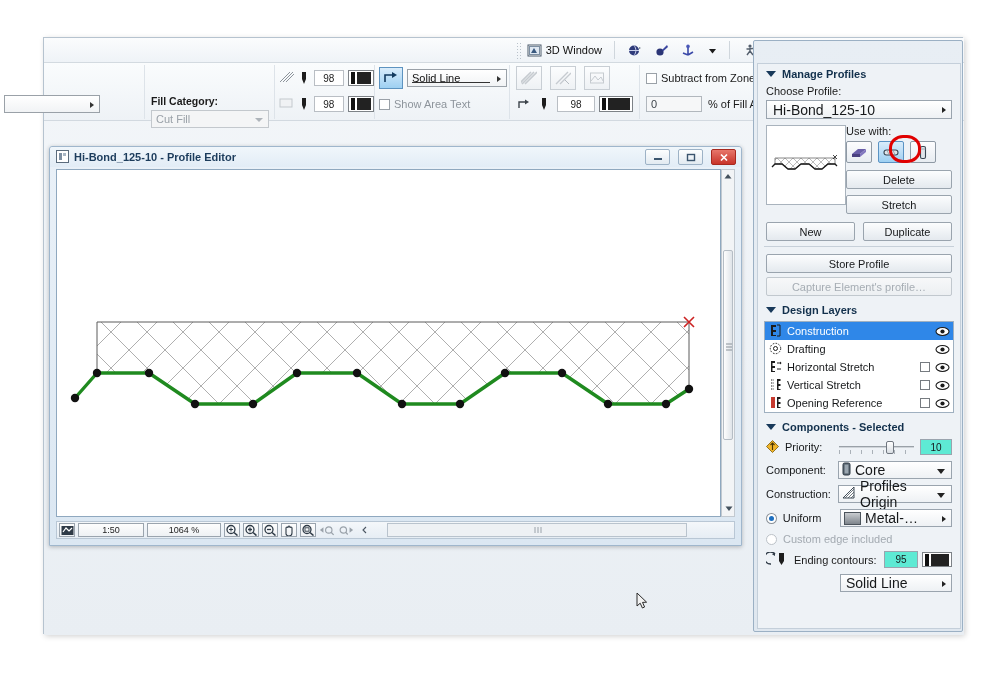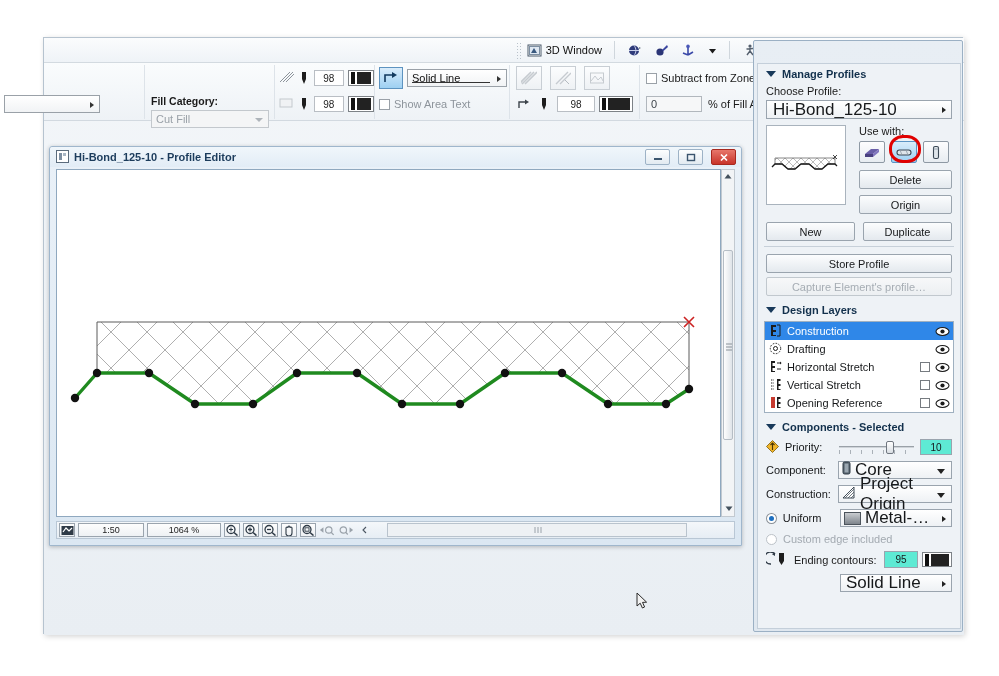--- a/index.html
+++ b/index.html
@@ -164,21 +164,21 @@
   .slider .track{ position:absolute; left:0; right:0; top:6px; height:2px;
     background:linear-gradient(#b8bfc6,#e6e9ec); border-top:1px solid #9aa1a8;}
   .slider .ticks{ position:absolute; left:0; right:0; top:10px; height:4px;
     background-image: linear-gradient(90deg,#aab1b8 1px, transparent 1px);
     background-size:11px 4px;}
   .slider .knob{ position:absolute; top:1px; width:8px; height:13px; border:1px solid #707780;
     border-radius:2px; background:linear-gradient(#ffffff,#d9dee3);}
   .numbox{ width:32px;height:16px;border:1px solid #9aa4ae;background:#5eead4;font-size:10px;
     display:flex;align-items:center;justify-content:center;color:#16181a;}
   .pcombo{ flex:1; height:18px; border:1px solid #9aa4ae; background:linear-gradient(#ffffff,#eef1f4);
-    display:flex; align-items:center; gap:4px; padding:0 14px 0 3px; position:relative; font-size:17px; color:#16181a;}
+    display:flex; align-items:center; gap:4px; padding:0 14px 0 3px; position:relative; font-size:14px; color:#16181a;}
   .pcombo .arw{ position:absolute; right:5px; top:6px;
     width:0;height:0;border-left:4px solid #222;border-top:3px solid transparent;border-bottom:3px solid transparent;}
   .pcombo.down .arw{ border-left:4px solid transparent;border-right:4px solid transparent;border-top:5px solid #222; right:6px; top:7px;}
   .radio{ width:11px;height:11px;border-radius:50%;border:1px solid #8b9299;background:#fff;
     display:inline-flex;align-items:center;justify-content:center;}
   .radio i{ width:5px;height:5px;border-radius:50%;background:#1d6fc0; display:block;}
   .radio.off{ border-color:#bcc2c8;}
   .divider{ height:1px; background:#c7d0d9; margin:5px 6px; }
   .txt-dim{ color:#a3aab1; }
   
@@ -613,21 +613,21 @@
     </div>
 
     <div class="pm-row">
       <div style="font-size:11px;">Choose Profile:</div>
       <div class="pcombo" style="margin-top:3px; height:19px; padding-left:6px;">
         <span>Hi-Bond_125-10</span>
         <span class="arw"></span>
       </div>
     </div>
 
-    <div style="display:flex; padding:4px 8px 0 8px; gap:13px;">
+    <div style="display:flex; padding:4px 8px 0 8px; gap:0;">
       <div class="preview">
         <svg width="74" height="30" viewBox="0 0 74 30">
           <defs>
             <pattern id="xh2" width="8" height="8" patternUnits="userSpaceOnUse">
               <path d="M0 8 L8 0 M0 0 L8 8" stroke="#8f8f8f" stroke-width="0.6" fill="none"></path>
             </pattern>
           </defs>
           <path d="M6 8 L6 14 L13 14 L19 19 L26 19 L32 14 L40 14 L46 19 L53 19 L59 14 L66 14 L66 8 Z" fill="url(#xh2)" stroke="#555" stroke-width="0.7"></path>
           <path d="M3 17 L6 14 L13 14 L19 19 L26 19 L32 14 L40 14 L46 19 L53 19 L59 14 L66 14 L68 16" fill="none" stroke="#1b1b1b" stroke-width="1.3"></path>
           <path d="M64 5 L68 9 M68 5 L64 9" stroke="#1b1b1b" stroke-width="0.8"></path>
@@ -653,21 +653,21 @@
             <svg width="10" height="15" viewBox="0 0 10 15">
                 <rect x="2.5" y="1.5" width="5" height="12" rx="1.6" fill="#dfe5ea" stroke="#3a4754" stroke-width="1.1"></rect>
                 <path d="M2.5 4 h5" stroke="#8d99a4" stroke-width="0.8"></path>
               </svg>
           </span>
         </div>
         <div class="pbtn" style="margin-top:7px;">
           <span>Delete</span>
         </div>
         <div class="pbtn" style="margin-top:6px;">
-          <span>Origin</span>
+          <span>Stretch</span>
         </div>
       </div>
     </div>
 
     <div style="display:flex; gap:8px; padding:8px 8px 0 8px;">
       <div class="pbtn" style="flex:1;">
         <span>New</span>
       </div>
       <div class="pbtn" style="flex:1;">
         <span>Duplicate</span>
@@ -811,21 +811,21 @@
 
     <div class="field-row">
       <span class="cap">Construction:</span>
       <span class="pcombo down">
         <span>
           <svg width="14" height="13" viewBox="0 0 14 13">
               <path d="M1 12 L12 1 L12 12Z" fill="#fff" stroke="#2e3a46" stroke-width="0.9"></path>
               <path d="M3 12 L12 3 M6 12 L12 6 M9 12 L12 9" stroke="#4a5560" stroke-width="0.8"></path>
             </svg>
         </span>
-        <span>Project Origin</span>
+        <span>Profiles Origin</span>
         <span class="arw"></span>
       </span>
     </div>
 
 
     <div class="field-row">
       <span class="radio">
           <i></i>
         </span>
       <span class="cap" style="width:52px;">Uniform</span>

